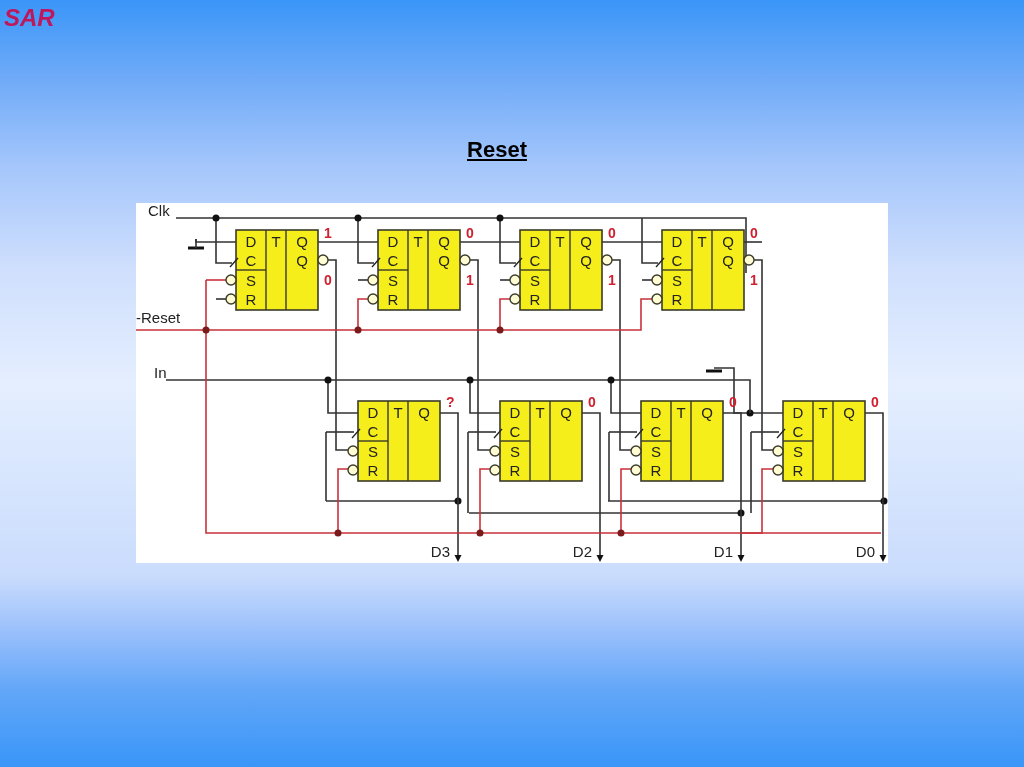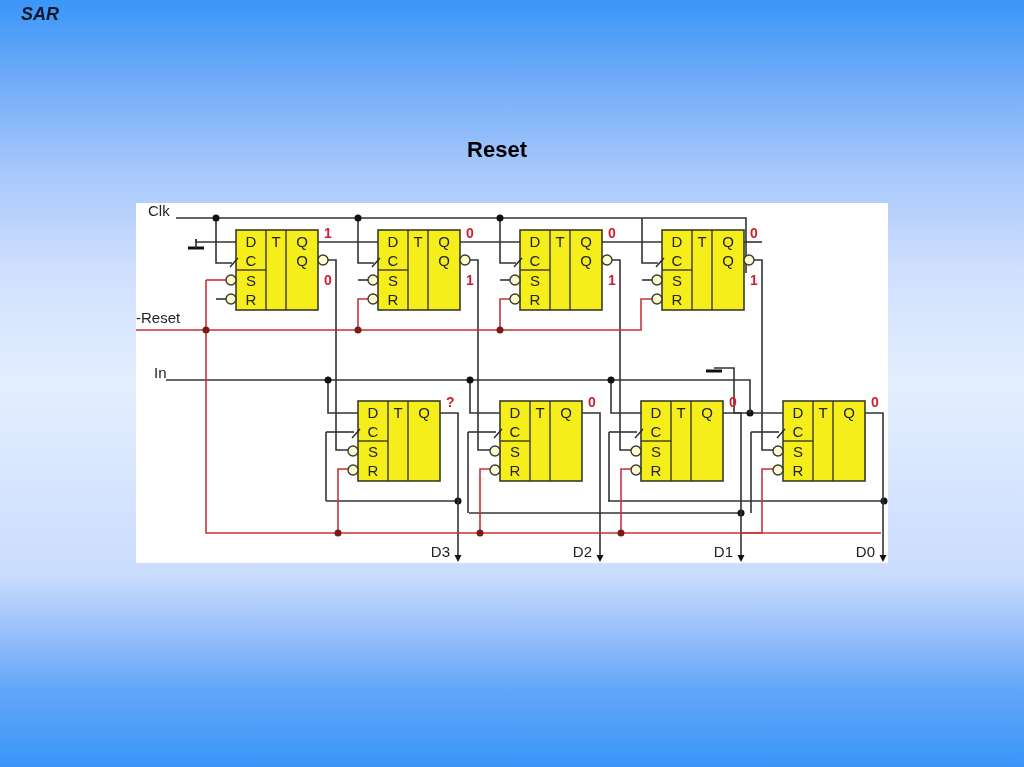--- a/index.html
+++ b/index.html
@@ -2,26 +2,26 @@
 <html><head>
 <meta charset="utf-8">
 <style>
   html, body { margin: 0; padding: 0; }
   body {
     width: 1024px; height: 767px; overflow: hidden; position: relative;
     background: linear-gradient(to bottom, #3a96f8 0%, #6eaaf8 10%, #a6c7fb 22%, #cfdffd 35%, #e4eefe 50%, #cadcfd 75%, #9cc1fb 82%, #62a6f8 90%, #3996f8 100%);
     font-family: "Liberation Sans", sans-serif;
   }
   #slide-title {
-    position: absolute; left: 21px; top: 4px;
-    font-size: 18px; font-weight: bold; font-style: italic; color: #0f172a;
+    position: absolute; left: 4px; top: 4px;
+    font-size: 24px; font-weight: bold; font-style: italic; color: #be185d;
   }
   #heading {
     position: absolute; left: 0; width: 994px; top: 137px; text-align: center;
-    font-size: 22px; font-weight: bold; color: #000000;
+    font-size: 22px; font-weight: bold; color: #000000; text-decoration: underline;
   }
   #diagram-panel {
     position: absolute; left: 136px; top: 203px; width: 752px; height: 360px;
     background: #ffffff;
   }
   svg text { font-family: "Liberation Sans", sans-serif; }
 </style>
 </head>
 <body>
 

